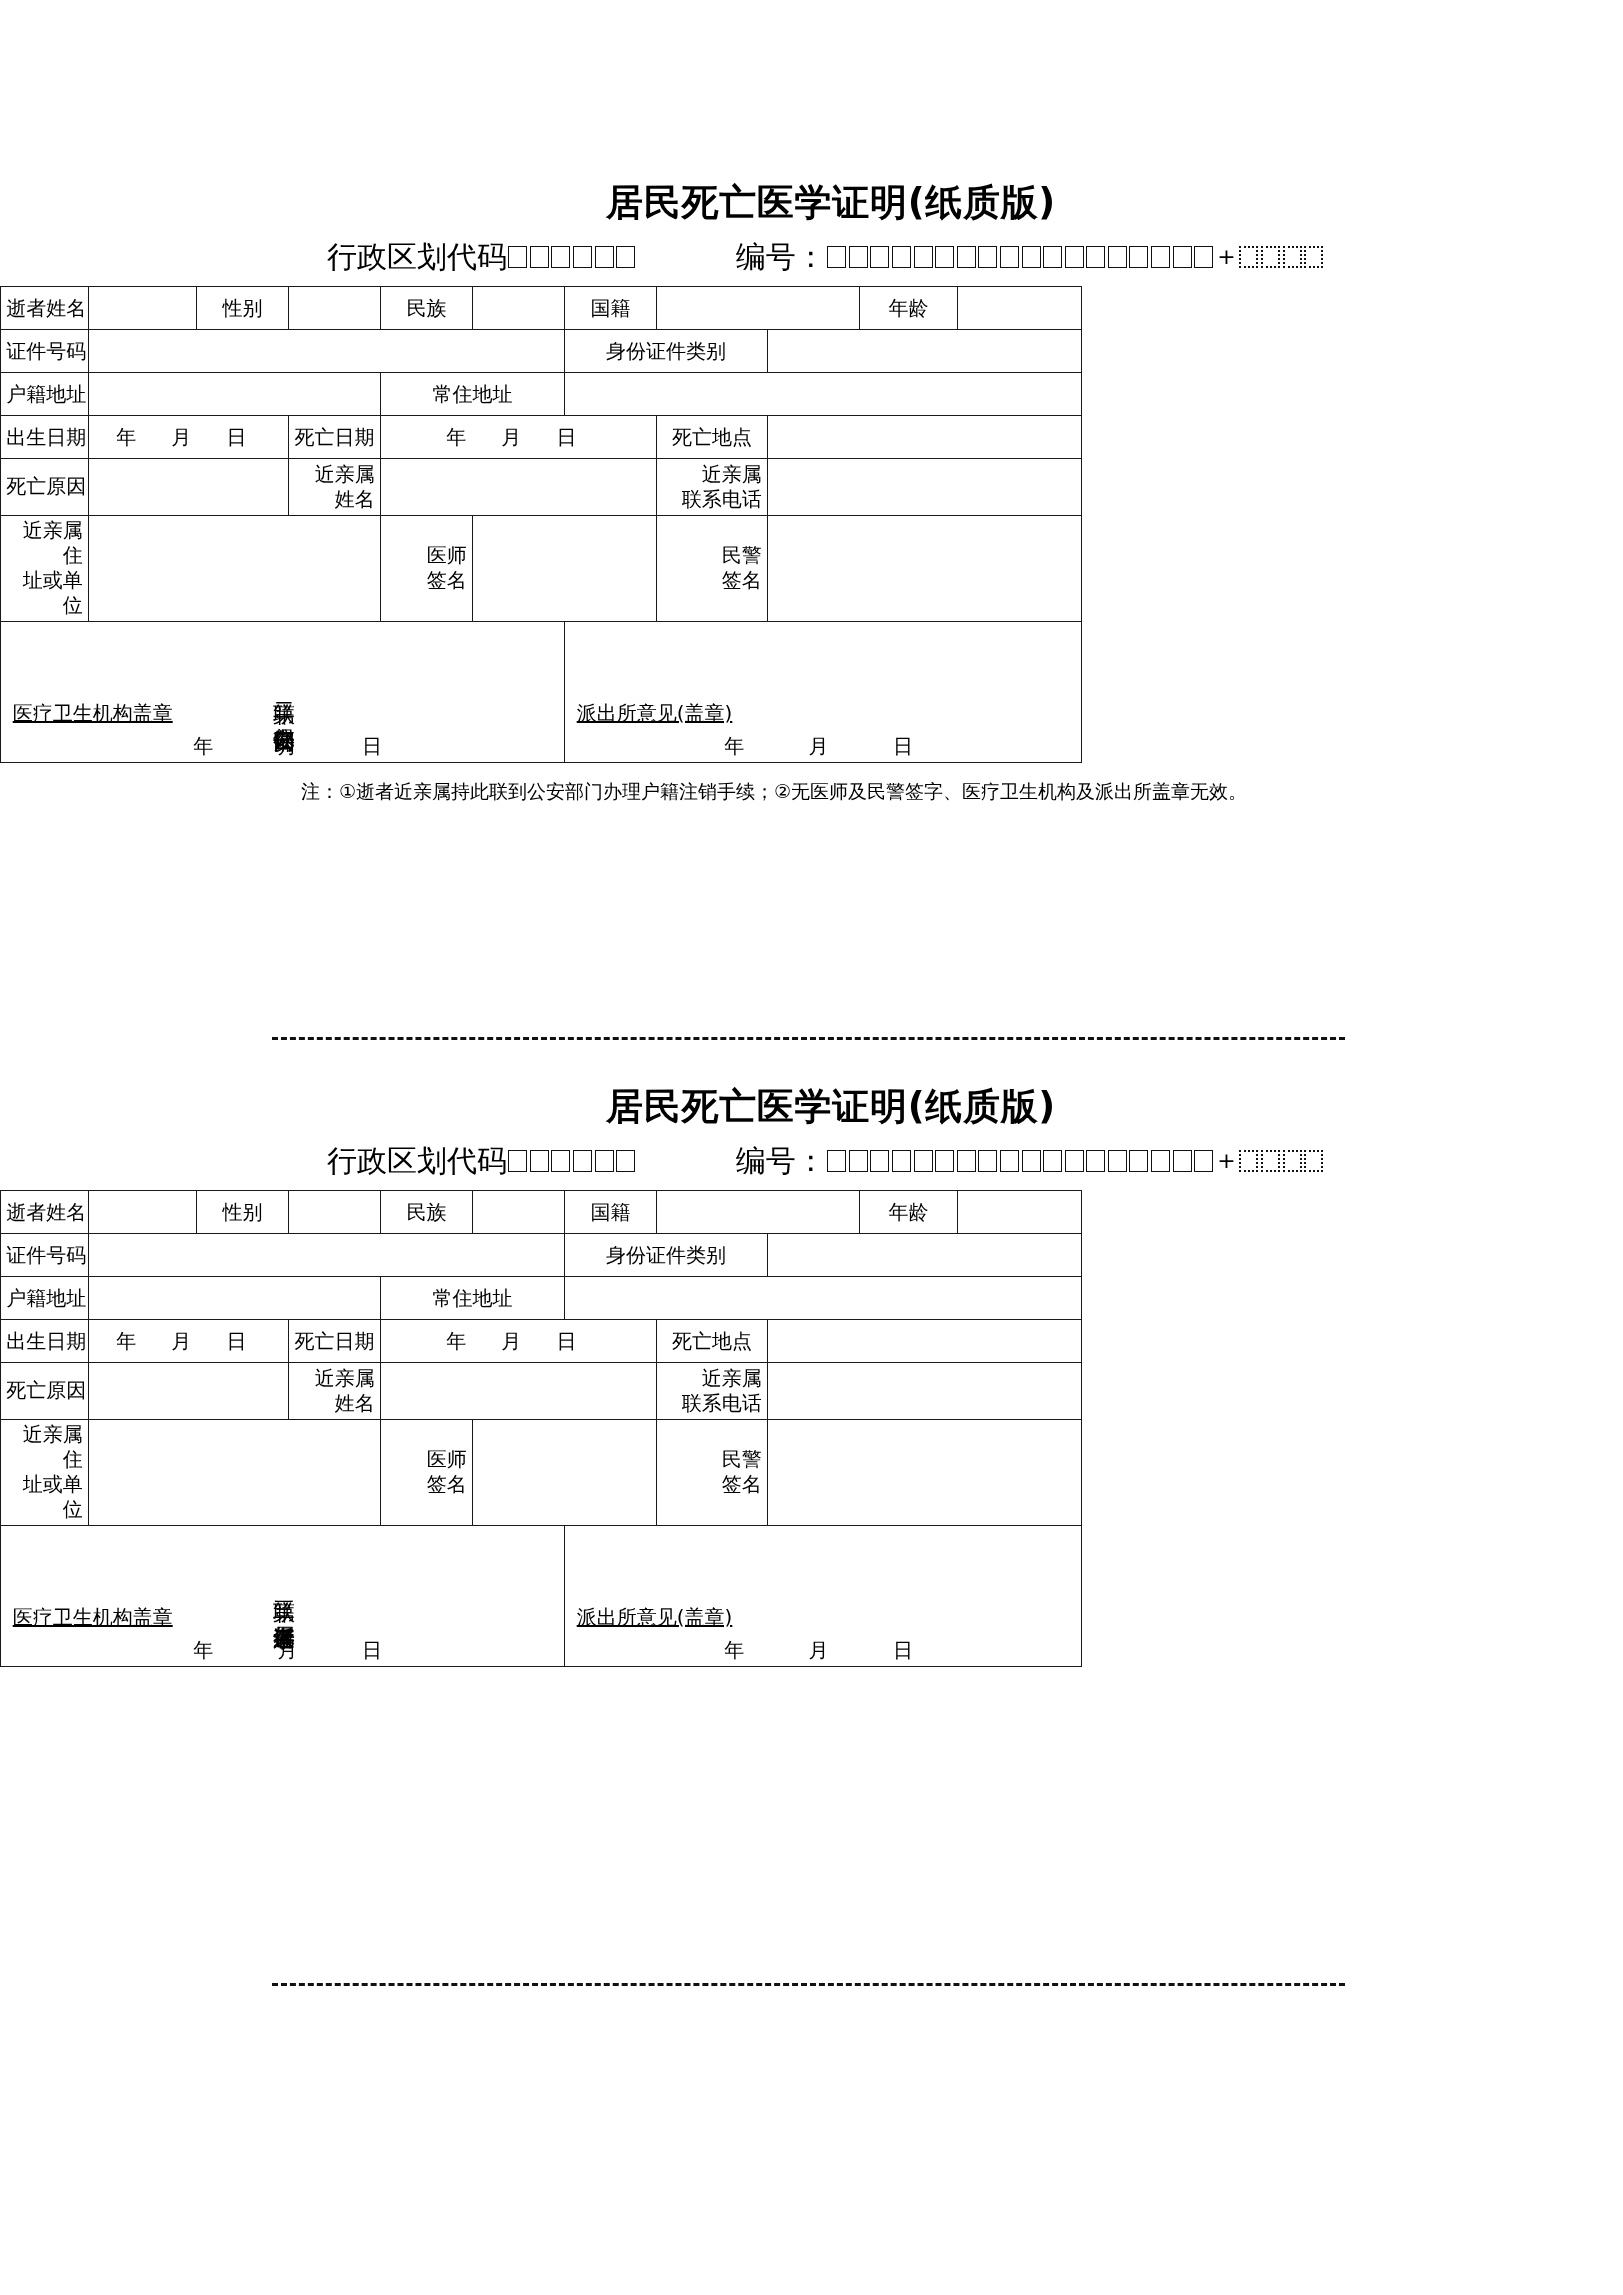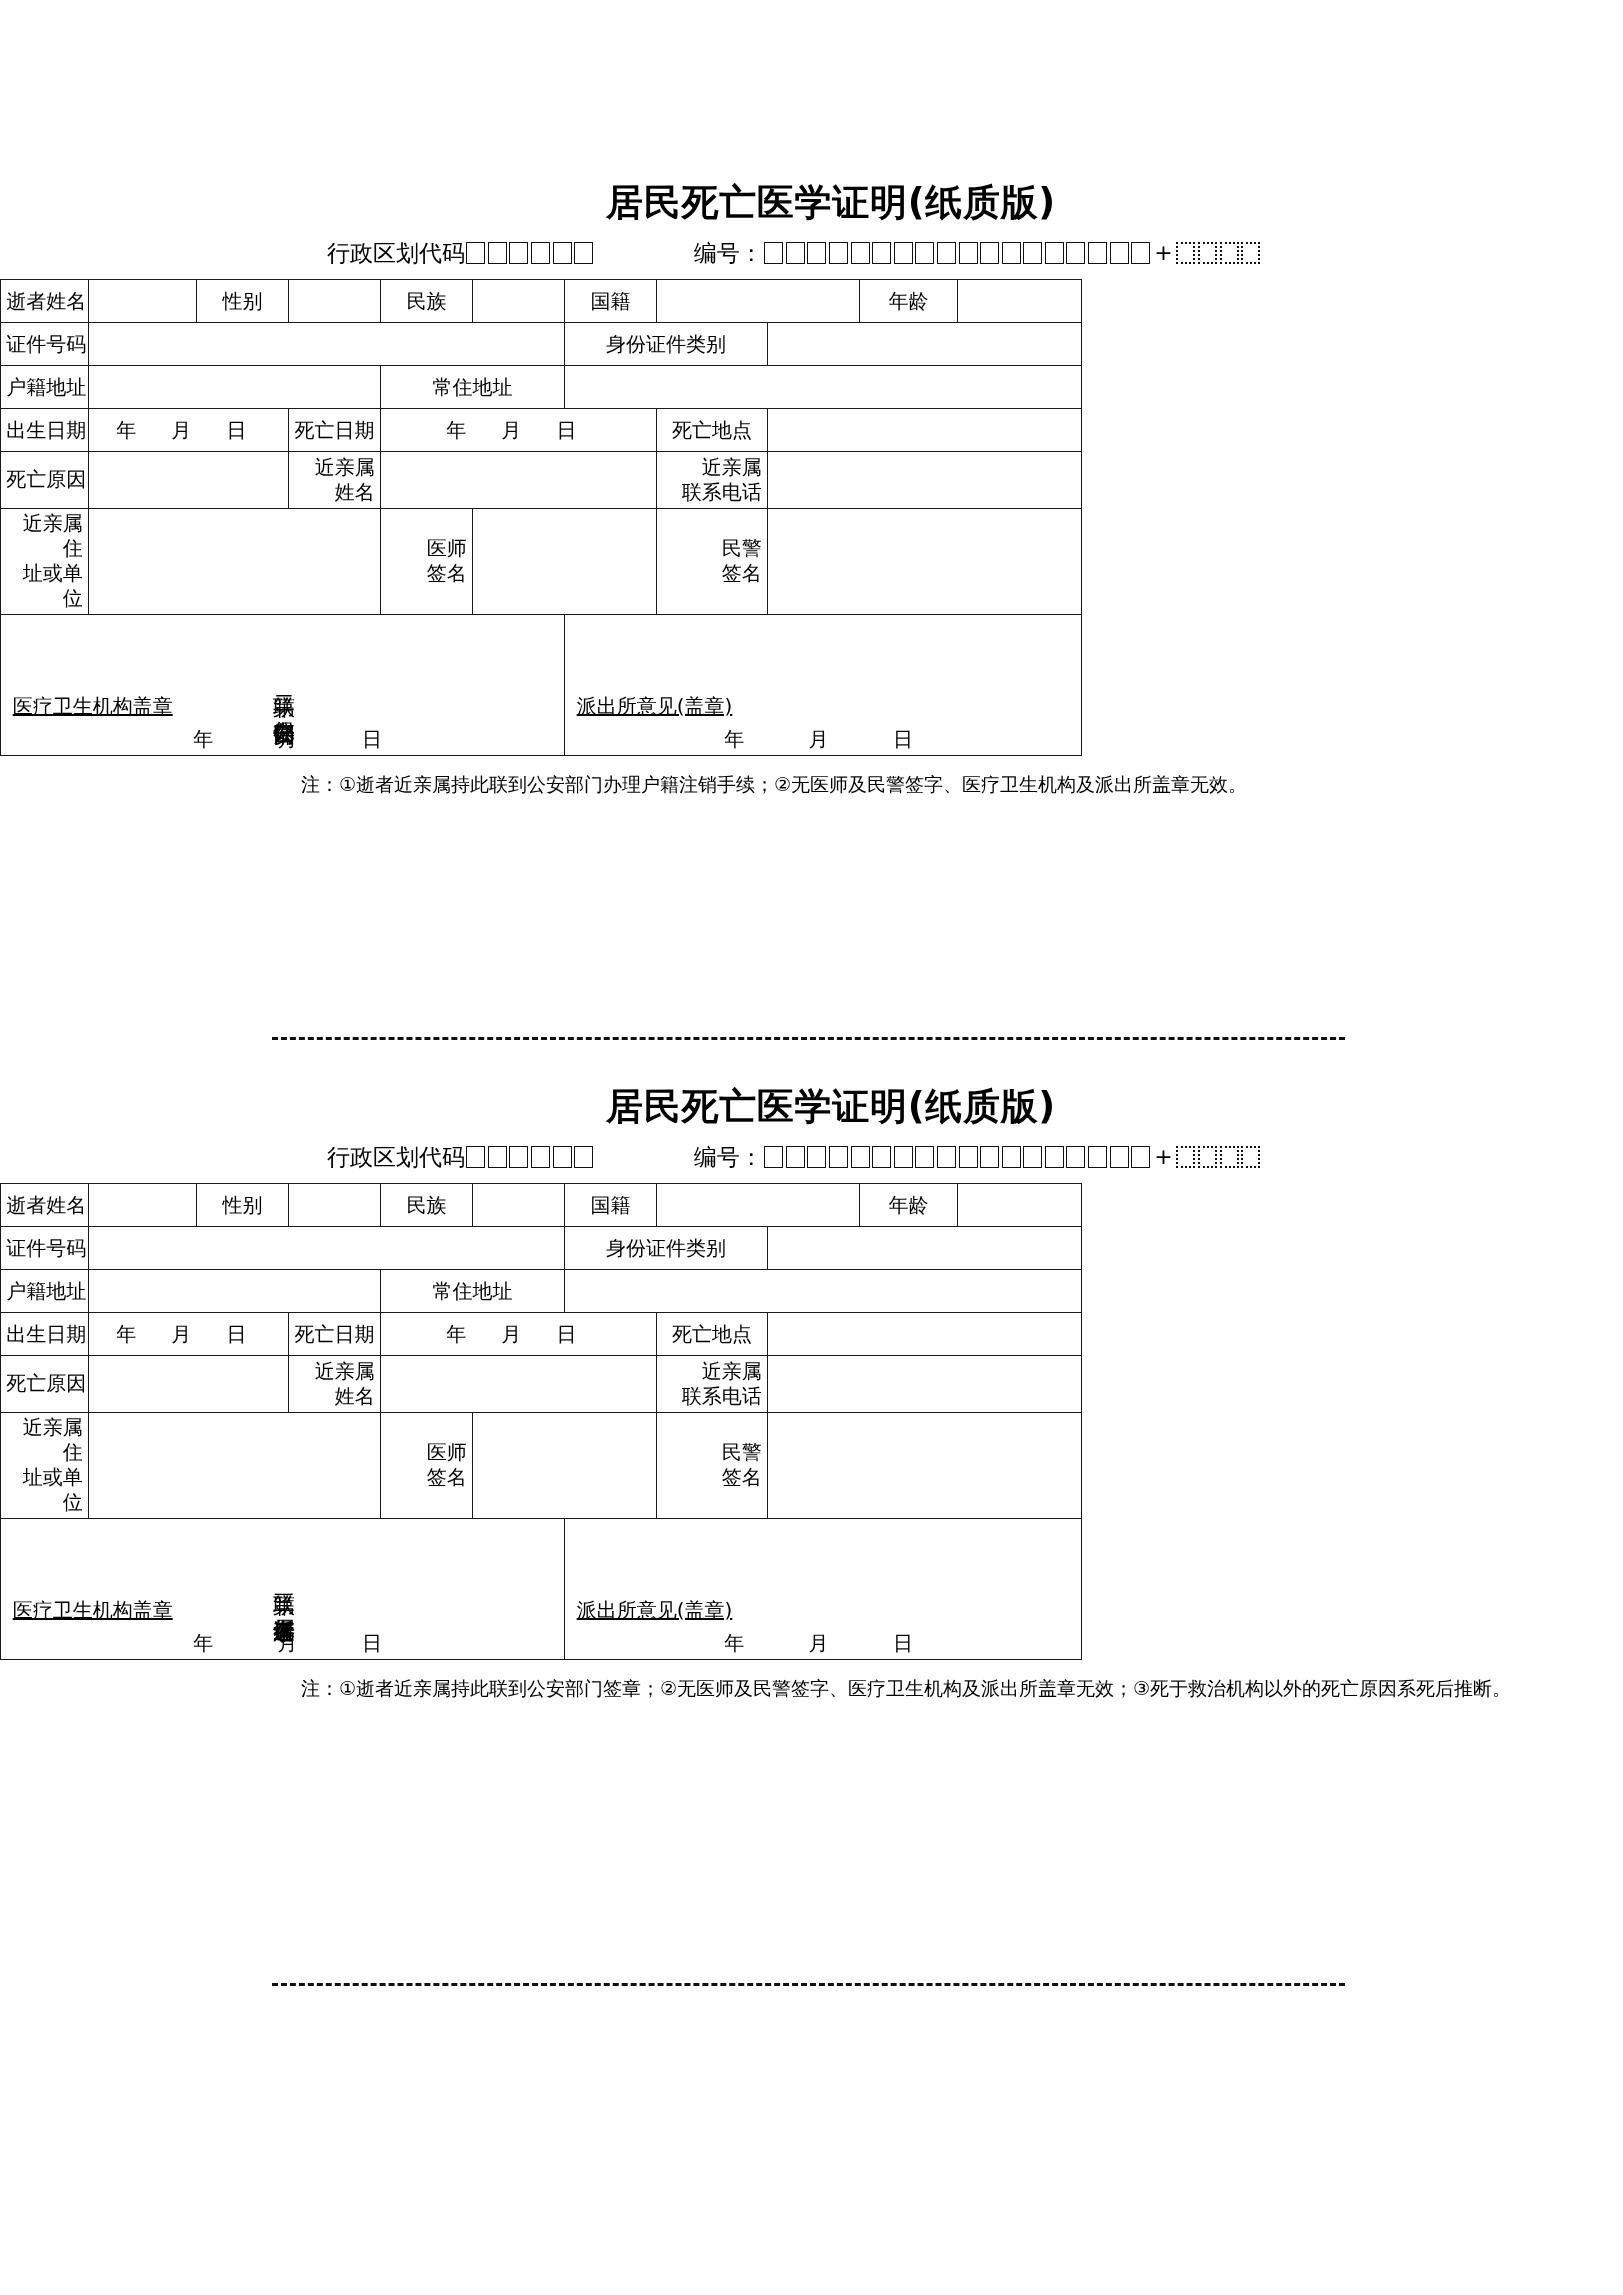--- a/index.html
+++ b/index.html
@@ -39,21 +39,21 @@
 
   .code-line {
     display: flex;
     align-items: center;
     margin-top: 18.3px;
     padding-left: 327px;
     font-size: 22px;
     line-height: 1;
     white-space: nowrap;
   }
-  .code-label { font-size: 23px; }
+  .code-label { font-size: 30px; }
   .boxrow { display: inline-flex; align-items: center; margin-left: 1.3px; }
   .cell-box {
     display: inline-block;
     width: 19px;
     height: 22px;
     border: 1.3px solid #111;
     margin-right: 2.6px;
   }
   .cell-box.dotted { border: 2px dotted #111; }
   .plus { font-size: 22px; margin: 0 2.6px 0 1.3px; }
@@ -430,19 +430,18 @@
           <td class="big-cell right" colspan="5">
             <div class="title-in">派出所意见(盖章)</div>
             <div class="date-in">年 月 日</div>
           </td>
         </tr>
 
       </tbody>
         </table>
     </div>
 
-    <div class="note">注：①逝者近亲属持此联到公安部门签章；②无医师及民警签字、医疗卫生机构及派出所盖章无效；③死于救治机构以外的死亡原因系死后推断。</div>
   </div>
 
   <div class="cut-line" id="cut-1"></div>
 
 </div>
 
 
 </body></html>

